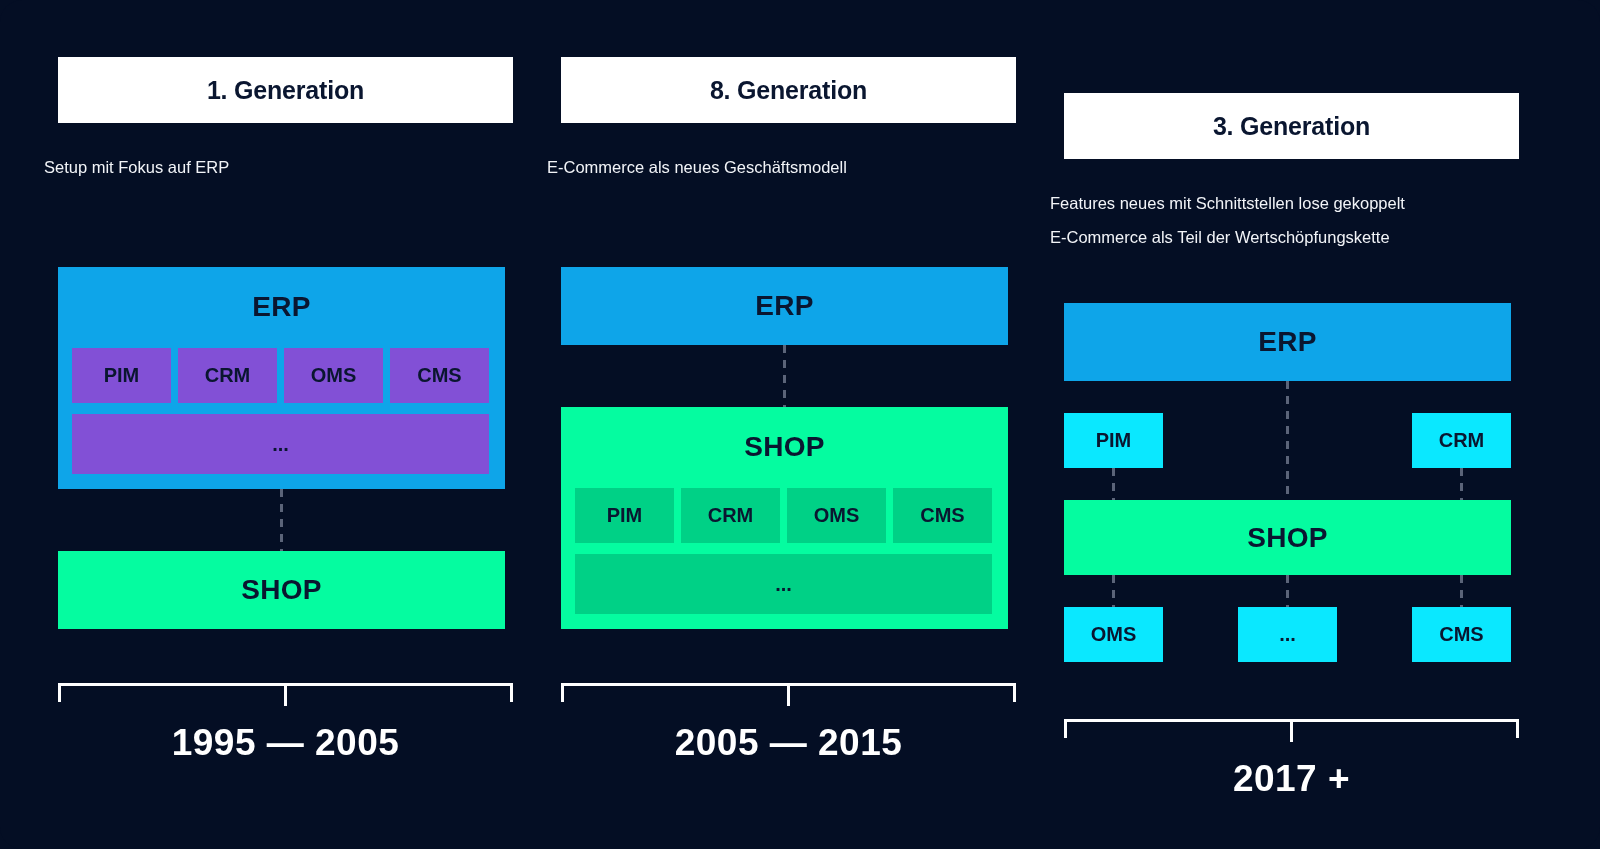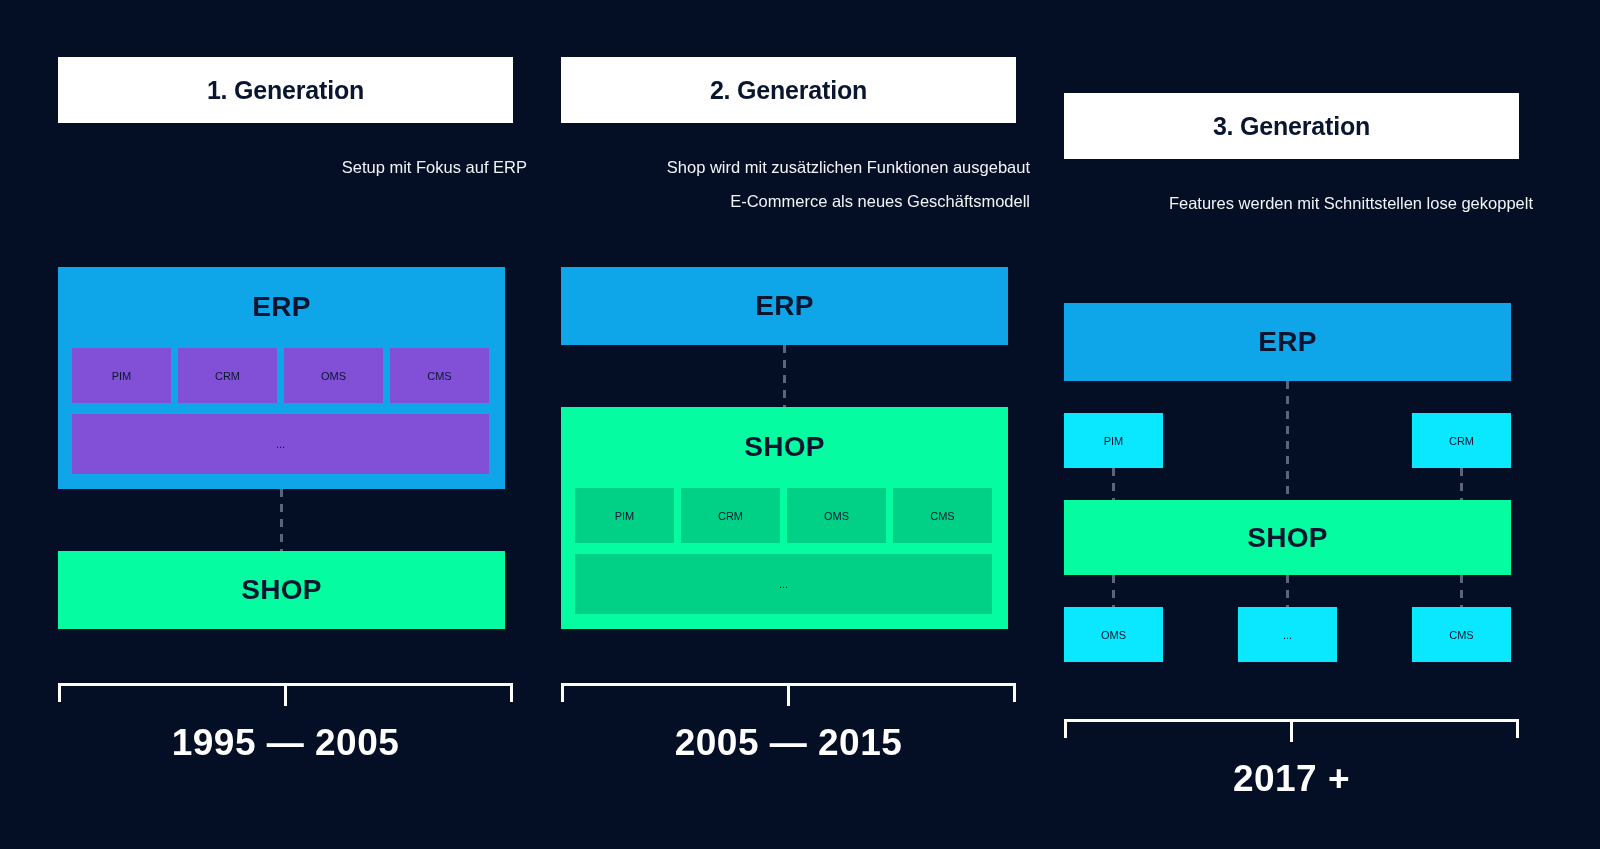--- a/index.html
+++ b/index.html
@@ -49,21 +49,21 @@
     font-size: 25px;
     font-weight: bold;
     letter-spacing: -0.2px;
   }
 
   .subtitle-wrap {
     position: absolute;
     top: 150px;
     left: -14px;
     width: 483px;
-    text-align: right;
+    text-align: left;
   }
   .subtitle-line {
     display: block;
     font-size: 16.5px;
     color: #F2F4F8;
     line-height: 34px;
     white-space: nowrap;
   }
 
   
@@ -74,22 +74,22 @@
     align-items: center;
     justify-content: center;
     color: #0A1630;
   }
   .title-lg {
     font-size: 28px;
     font-weight: bold;
     letter-spacing: 0.3px;
   }
   .title-sm {
-    font-size: 11px;
-    font-weight: normal;
+    font-size: 20px;
+    font-weight: bold;
   }
   .erp-outer  { background: #0ea5e9; }
   .erp-inner  { background: #8250D6; }
   .shop-outer { background: #05FCA0; }
   .shop-inner { background: #00D186; }
   .feature-cyan { background: #0AE8FF; }
 
   .box-title {
     position: absolute;
     left: 0;
@@ -194,25 +194,24 @@
       <div class="bracket-cap left"></div>
       <div class="bracket-cap right"></div>
       <div class="bracket-tick"></div>
     </div>
     <div class="year-label">1995 — 2005</div>
   </div>
 
   <div class="column col-2">
 
     <div class="gen-header">
-      <span class="gen-header-label">2. Generation</span>
+      <span class="gen-header-label">8. Generation</span>
     </div>
 
     <div class="subtitle-wrap">
-      <span class="subtitle-line">Shop wird mit zusätzlichen Funktionen ausgebaut</span>
       <span class="subtitle-line">E-Commerce als neues Geschäftsmodell</span>
     </div>
 
     <div class="box erp-outer" style="left:0px; top:267px; width:447px; height:78px;">
       <span class="title-lg">ERP</span>
     </div>
 
     <div class="dash" style="left:222px; top:345px; height:62px;"></div>
 
     <div class="box shop-outer" style="left:0px; top:407px; width:447px; height:222px;">
@@ -243,21 +242,22 @@
     <div class="year-label">2005 — 2015</div>
   </div>
 
   <div class="column col-3">
 
     <div class="gen-header">
       <span class="gen-header-label">3. Generation</span>
     </div>
 
     <div class="subtitle-wrap">
-      <span class="subtitle-line">Features werden mit Schnittstellen lose gekoppelt</span>
+      <span class="subtitle-line">Features neues mit Schnittstellen lose gekoppelt</span>
+      <span class="subtitle-line">E-Commerce als Teil der Wertschöpfungskette</span>
     </div>
 
     <div class="box erp-outer" style="left:0px; top:267px; width:447px; height:78px;">
       <span class="title-lg">ERP</span>
     </div>
 
     <div class="dash" style="left:222px; top:345px; height:119px;"></div>
 
     <div class="box feature-cyan" style="left:0px; top:377px; width:99px; height:55px;">
       <span class="title-sm">PIM</span>

